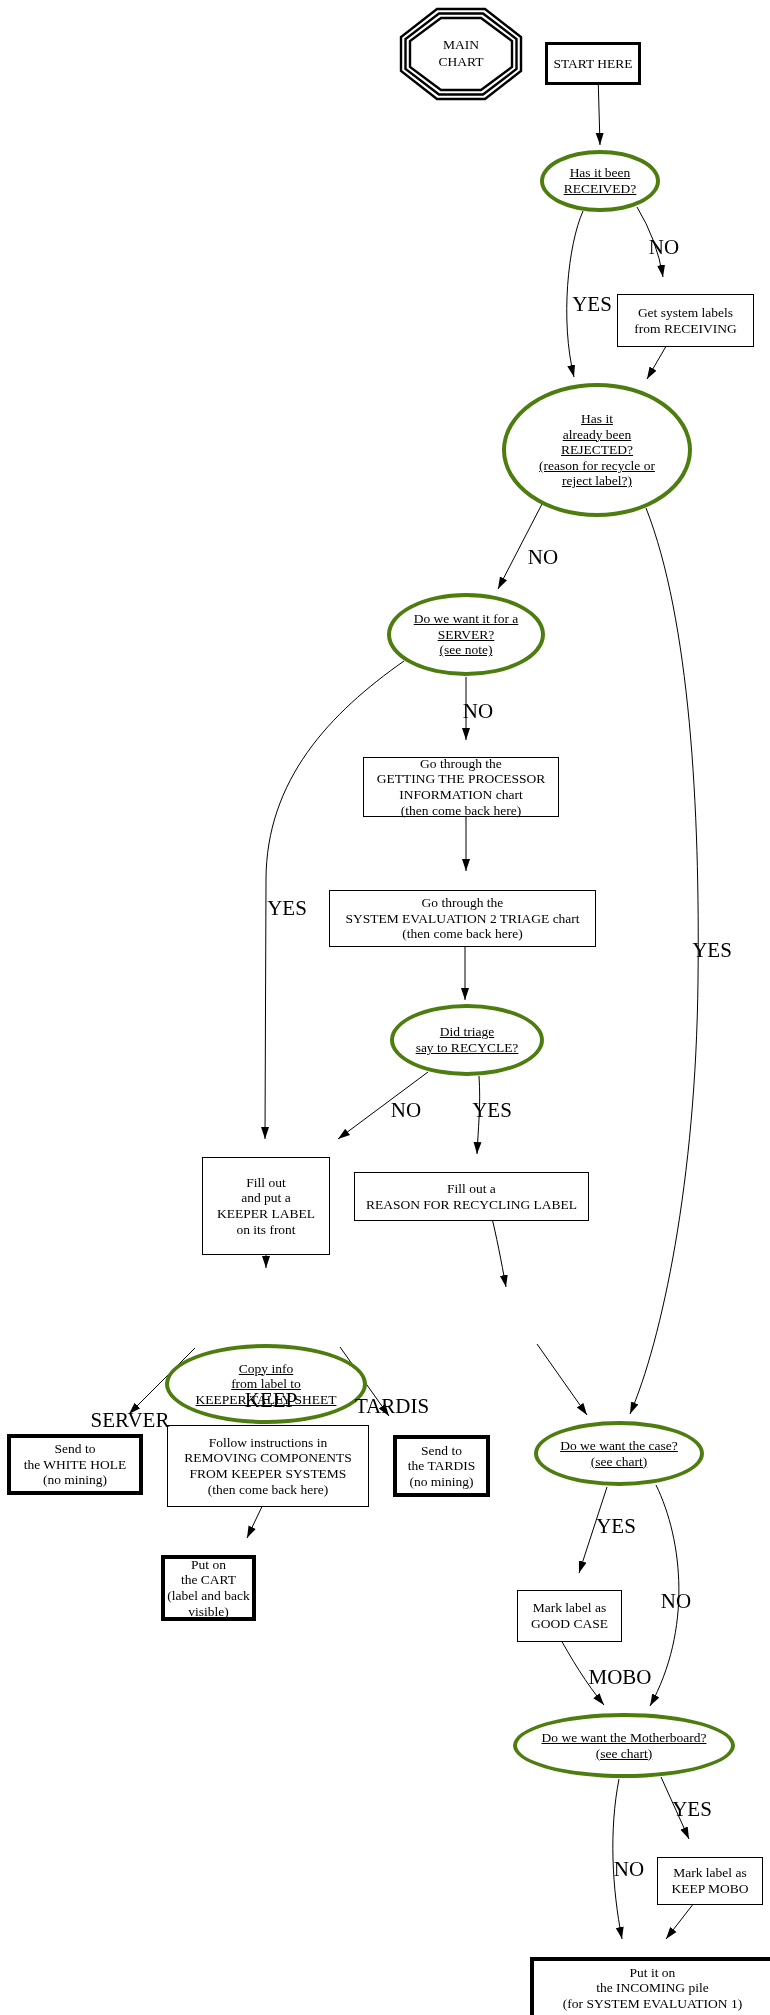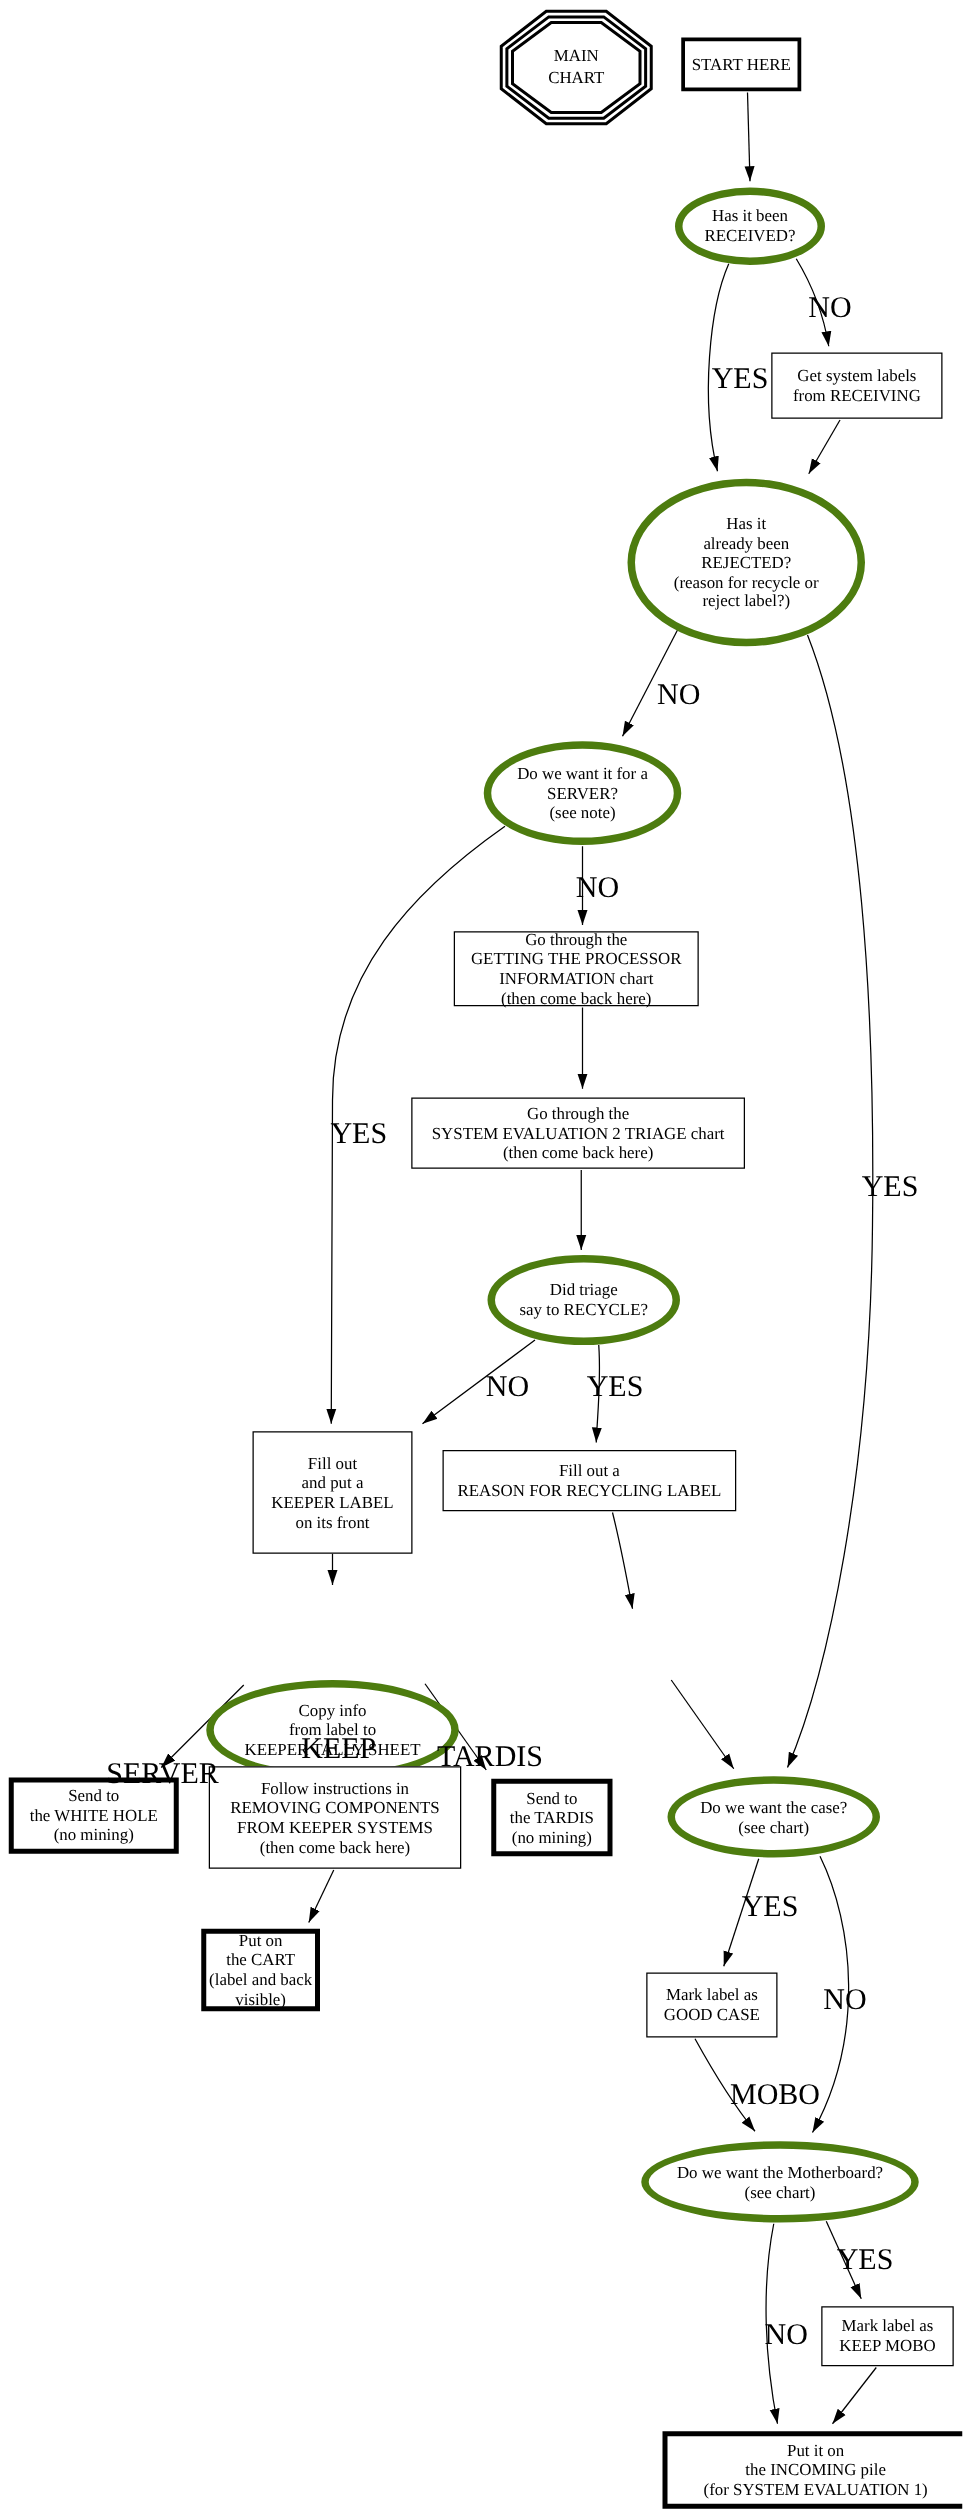--- a/index.html
+++ b/index.html
@@ -2,28 +2,28 @@
 <html><head>
 <meta charset="utf-8">
 <style>
   html,body{margin:0;padding:0;background:#fff;}
   .canvas{position:relative;width:770px;height:2015px;background:#fff;overflow:hidden;
           font-family:"Liberation Serif","DejaVu Serif",serif;color:#000;}
   svg.edges{position:absolute;left:0;top:0;z-index:1;}
   .node{position:absolute;z-index:2;display:flex;align-items:center;justify-content:center;
         text-align:center;background:#fff;white-space:pre-line;
         font-size:13.5px;line-height:1.16;}
-  .box{border:1px solid #000;box-sizing:border-box;}
+  .box{border:1px solid #000;box-sizing:border-box;margin-top:12px;}
   .bold3{border-width:3px;}
   .bold4{border-width:4px;}
-  .ellipse{border:6px solid #4d7c0f;border-radius:50%;box-sizing:border-box;}
+  .ellipse{border:4px solid #4d7c0f;border-radius:50%;box-sizing:border-box;text-decoration:underline;}
   .octlabel{position:absolute;z-index:2;display:flex;align-items:center;justify-content:center;
             text-align:center;white-space:pre-line;font-size:13.5px;line-height:1.25;background:transparent;border-radius:16px;}
   .elbl{position:absolute;z-index:3;transform:translate(-50%,-50%);
-        font-size:24px;white-space:nowrap;background:transparent;}
+        font-size:21px;white-space:nowrap;background:transparent;}
 </style>
 </head>
 <body>
 
 <div class="canvas">
 
   <svg class="edges" width="770" height="2015" viewBox="0 0 770 2015">
     <defs>
       <marker id="arrow" markerUnits="userSpaceOnUse" markerWidth="14" markerHeight="10" refX="12" refY="5" orient="auto">
         <polygon points="0,1 12,5 0,9" fill="#000"></polygon>

